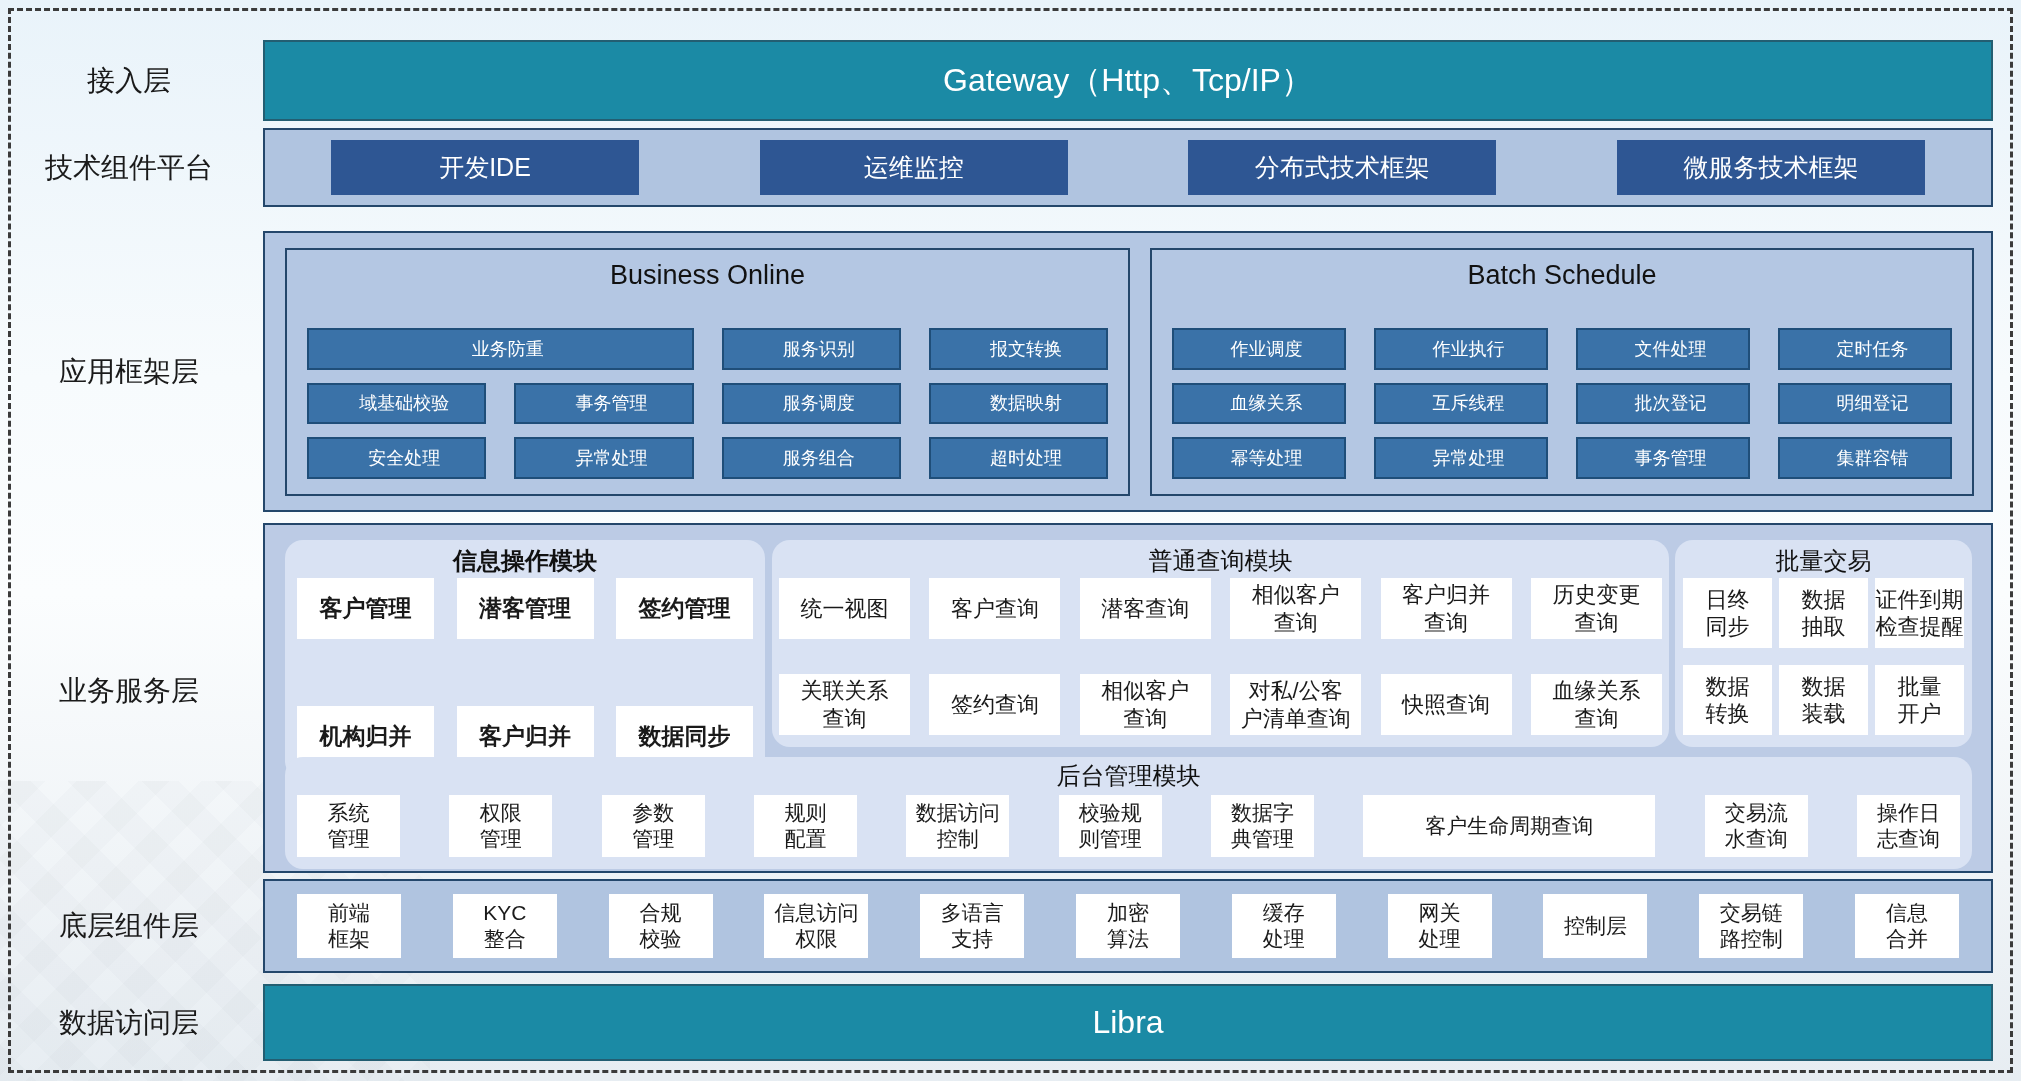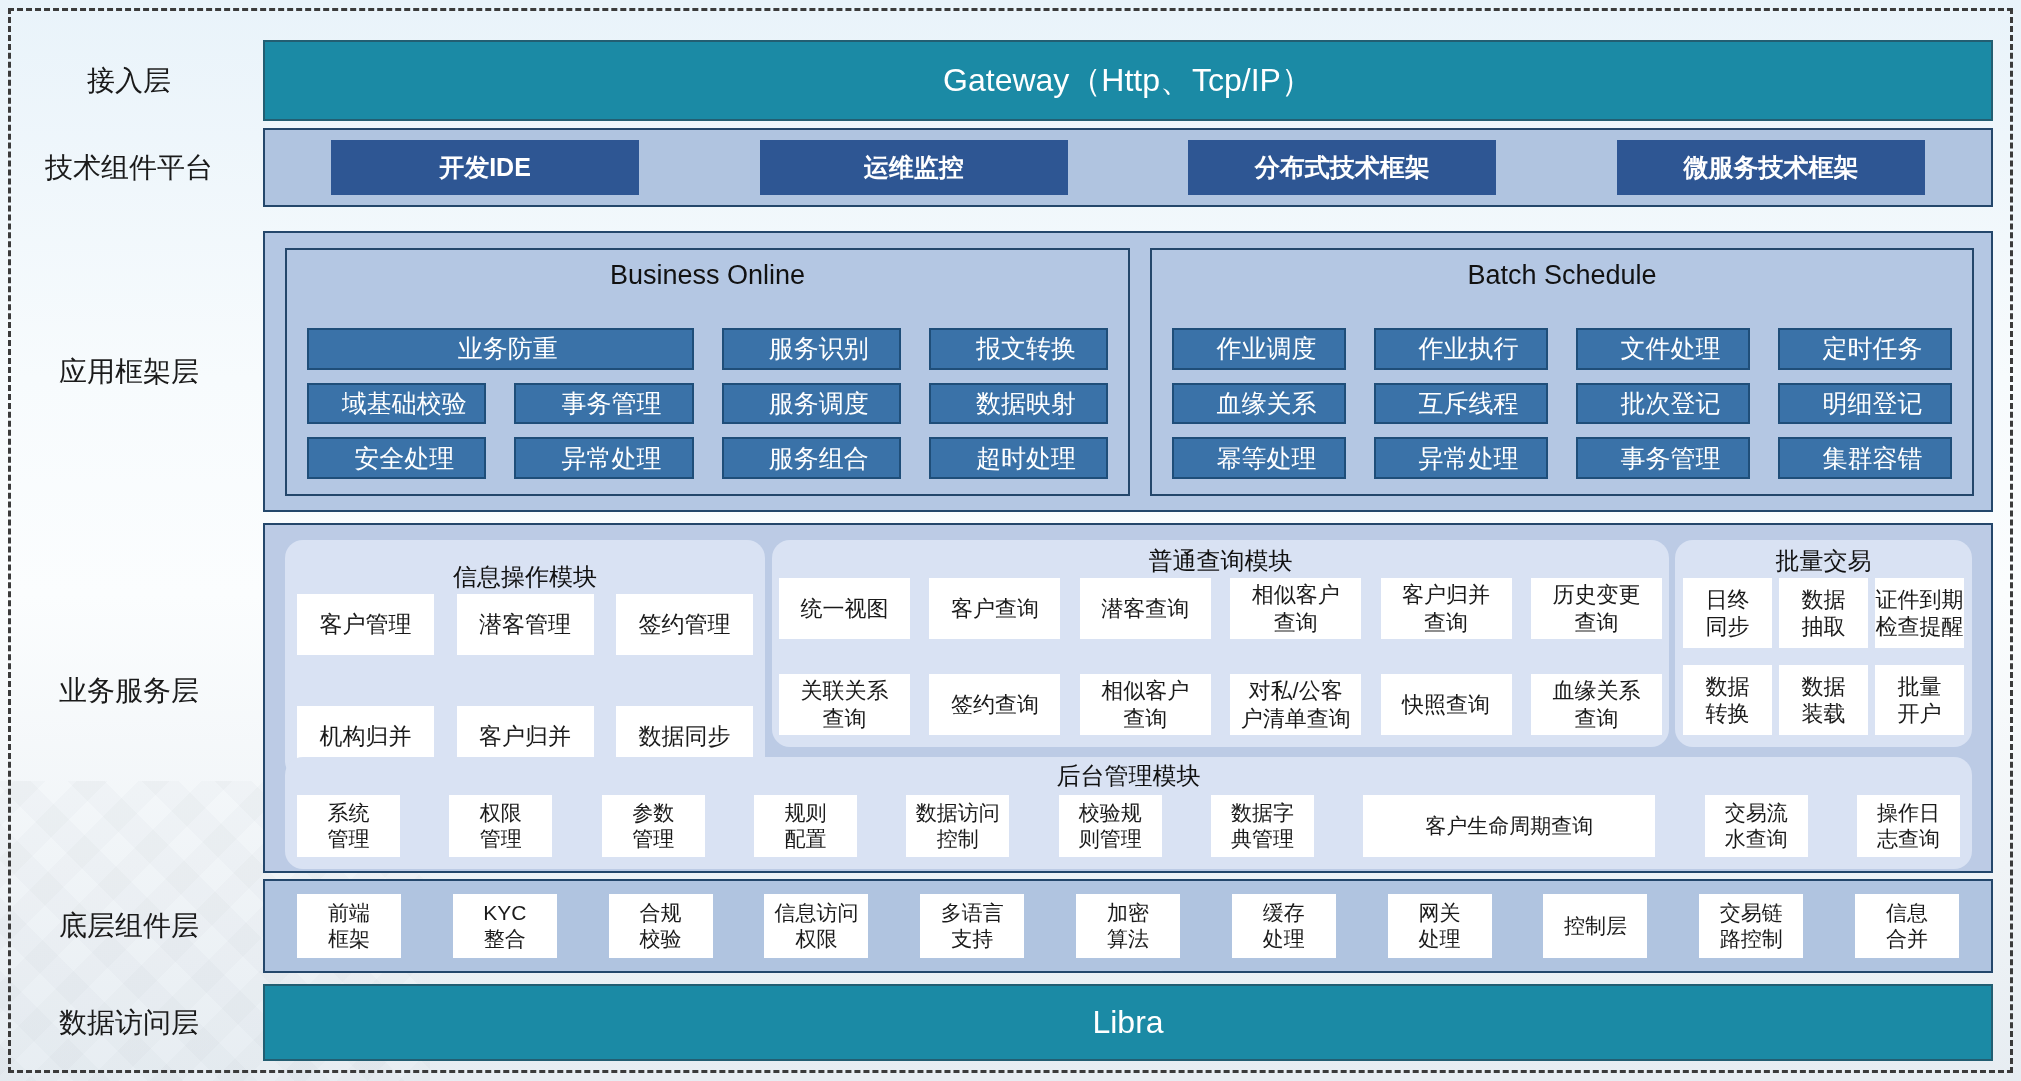--- a/index.html
+++ b/index.html
@@ -13,39 +13,39 @@
   .dashed-frame{position:absolute;left:8px;top:8px;right:8px;bottom:8px;border:3px dashed #3b3b3b;pointer-events:none;}
 
   .layer-label{position:absolute;left:0;width:258px;text-align:center;font-size:28px;color:#1a1a1a;line-height:1.1;}
 
   .row{position:absolute;left:263px;width:1730px;box-sizing:border-box;}
   .teal-bar{background:#1b8aa5;border:2px solid #235e72;color:#ffffff;display:flex;align-items:center;justify-content:center;}
   .row-gateway{top:40px;height:81px;font-size:32px;}
   .row-libra{top:984px;height:77px;font-size:32px;}
 
   .row-tech{top:128px;height:79px;background:#b0c4e0;border:2px solid #24476b;
-    display:flex;align-items:center;justify-content:space-between;padding:8px 66px;font-weight:bold;}
+    display:flex;align-items:center;justify-content:space-between;padding:8px 66px;}
   .tech-box{width:308px;height:55px;background:#2e5693;color:#fff;font-size:25px;
     display:flex;align-items:center;justify-content:center;}
 
   .row-framework{top:231px;height:281px;background:#b4c7e3;border:2px solid #24476b;}
   .fw-panel{position:absolute;top:15px;height:248px;background:#b4c7e3;border:2px solid #24476b;
     box-sizing:border-box;display:flex;flex-direction:column;padding:6px 20px 15px;gap:34px;}
   .fw-panel.bo{left:20px;width:845px;}
   .fw-panel.bs{left:885px;width:824px;}
   .fw-title{height:38px;display:flex;align-items:center;justify-content:center;font-size:27px;color:#111;}
   .fw-grid{flex:1;display:grid;grid-template-columns:repeat(4,1fr);gap:13px 28px;}
-  .fw-box{background:#3a72a8;border:2px solid #1f4e79;color:#fff;font-size:25px;
+  .fw-box{background:#3a72a8;border:2px solid #1f4e79;color:#fff;font-size:18px;
     display:flex;align-items:center;justify-content:center;white-space:pre-line;text-align:center;padding-left:15px;}
   .fw-box.span2{grid-column:1 / span 2;}
 
   .row-service{top:523px;height:350px;background:#bccbe5;border:2px solid #24476b;}
   .svc-panel{position:absolute;background:#d9e2f3;border-radius:18px;box-sizing:border-box;
     display:flex;flex-direction:column;}
-  .panel-info{left:20px;top:15px;width:480px;height:239px;padding:20px 12px 12px;}
+  .panel-info{left:20px;top:15px;width:480px;height:239px;padding:4px 12px 12px;font-weight:bold;}
   .panel-query{left:507px;top:15px;width:897px;height:207px;padding:4px 7px 12px;}
   .panel-batch{left:1410px;top:15px;width:297px;height:207px;padding:4px 8px 12px;}
   .panel-admin{left:20px;top:232px;width:1687px;height:112px;padding:2px 12px 10px;}
   .svc-title{height:34px;display:flex;align-items:center;justify-content:center;font-size:24px;color:#111;flex:0 0 auto;}
   .rows-area{flex:1;display:flex;flex-direction:column;justify-content:space-between;}
   .box-row{display:flex;justify-content:space-between;align-items:stretch;}
   .wbox{background:#ffffff;color:#1a1a1a;display:flex;align-items:center;justify-content:center;
     white-space:pre-line;text-align:center;line-height:1.25;box-sizing:border-box;}
   .panel-info .wbox{width:137px;height:61px;font-size:23px;}
   .panel-query .wbox{width:131px;height:61px;font-size:22px;}

